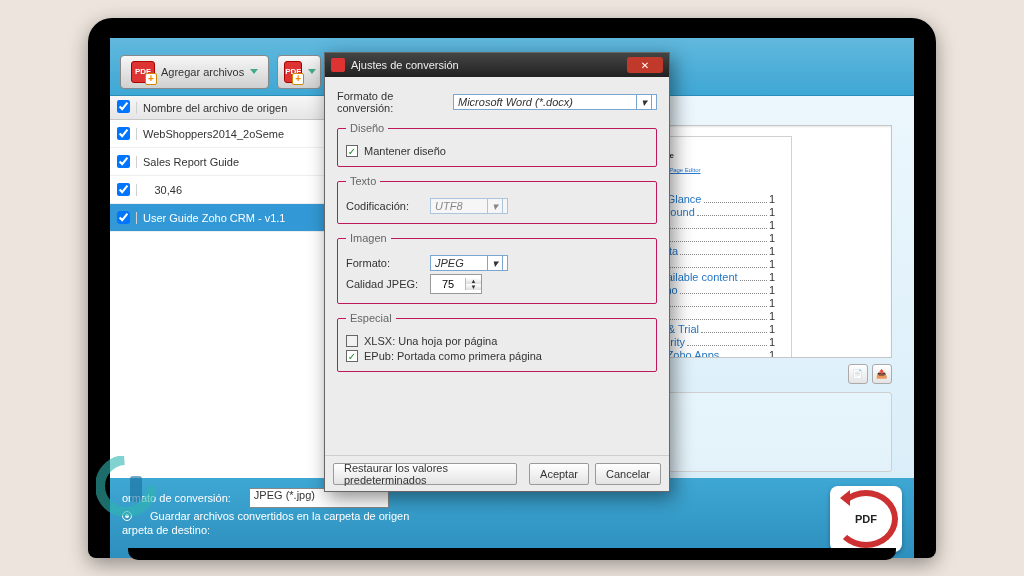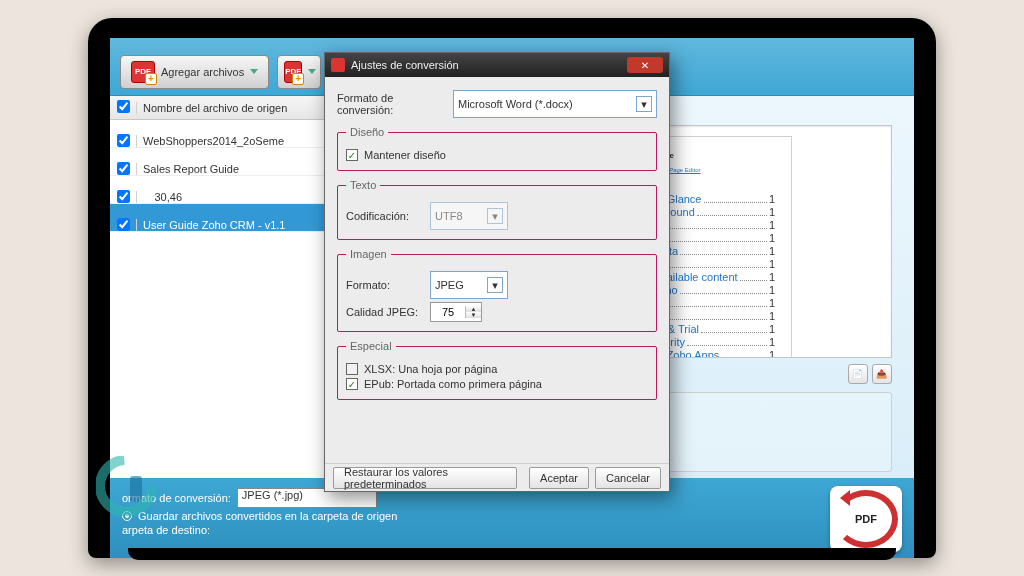--- a/index.html
+++ b/index.html
@@ -54,21 +54,21 @@
   }
   .fl-header {
     display:flex; background:linear-gradient(#f6f6f6,#e6e6e6);
     border-bottom:1px solid #c6c6c6; height:24px; align-items:center;
     font-size:11px;color:#333;
   }
   .fl-cell-ck { width:26px;text-align:center; }
   .fl-cell-name { flex:1; padding-left:6px; border-left:1px solid #d0d0d0;}
   .fl-cell-size { width:52px; padding-right:6px;text-align:right; border-left:1px solid #d0d0d0;}
   .fl-row {
-    display:flex; height:28px; align-items:flex-end; border-bottom:1px solid #eee;
+    display:flex; height:28px; align-items:center; border-bottom:1px solid #eee;
     color:#333;
   }
   .fl-row.sel { background:#3399d6; color:#fff; }
   .fl-row input[type=checkbox]{ margin:0 auto; display:block; }
 
   
   .preview-panel {
     flex:1; background:linear-gradient(#ecf7fd,#daeef9);
     display:flex; flex-direction:column;
   }
@@ -117,21 +117,21 @@
   .range-input { width:140px;height:20px;border:1px solid #aaa;padding:0 4px;margin-top:2px;}
 
   
   .bottom-bar {
     position:absolute; left:0;right:0;bottom:0; height:80px;
     background:linear-gradient(#3ea7d4,#2d8fbd);
     padding:8px 12px;color:#fff;
     display:flex; align-items:flex-start; gap:10px;
   }
   .bb-left{ flex:1; }
-  .bb-row{ display:flex;align-items:center;gap:6px;margin:2px 0;}
+  .bb-row{ display:flex;align-items:center;gap:18px;margin:2px 0;}
   .bb-select{ height:20px;background:#fff;border:1px solid #888;color:#333;padding:0 4px;min-width:140px;}
   .bb-radio{ width:10px;height:10px;border:1px solid #fff;border-radius:50%;display:inline-block;position:relative;}
   .bb-radio.on::after{content:"";position:absolute;inset:2px;background:#fff;border-radius:50%;}
   .pdf-big {
     width:72px;height:66px;background:#fff;border-radius:8px;
     display:flex;align-items:center;justify-content:center;
     font-weight:bold;color:#222;font-size:16px;position:relative;
     box-shadow:0 2px 4px rgba(0,0,0,.3);
   }
   .pdf-big .arrow{
@@ -157,34 +157,34 @@
     font-size:11px;
   }
   .modal-title .mt-ico{ width:14px;height:14px;background:#d33;border-radius:2px;}
   .modal-title .close{
     margin-left:auto;width:36px;height:16px;background:#c0392b;border-radius:3px;
     color:#fff;display:flex;align-items:center;justify-content:center;font-size:10px;
   }
   .modal-body { padding:10px 12px 6px 12px; color:#333;}
   .m-row{ display:flex;align-items:center;gap:6px;margin:3px 0;}
   .m-label{ width:110px;}
-  .m-select{ flex:1;height:28px;background:#fff;border:1px solid #7aa6d0;display:flex;align-items:center;padding:0 4px;justify-content:space-between;}
+  .m-select{ flex:1;height:16px;background:#fff;border:1px solid #7aa6d0;display:flex;align-items:center;padding:0 4px;justify-content:space-between;font-style:italic;}
   .m-select .dd{width:16px;height:16px;border:1px solid #7aa6d0;display:flex;align-items:center;justify-content:center;}
   .m-select.small{width:78px;flex:none;}
   fieldset.grp{ border:1px solid #be185d; border-radius:2px; margin:8px 0 2px 0; padding:8px 20px 6px 8px;}
   fieldset.grp legend{ color:#666;font-size:11px;padding:0 4px;}
   .chk{ width:12px;height:12px;border:1px solid #666;display:inline-flex;align-items:center;justify-content:center;background:#fff;}
   .chk.on::after{content:"✓";font-size:10px;color:#1a8a1a;}
   .chk.off-box{ background:#f1f1f1;}
   .spin{ width:52px;height:20px;border:1px solid #999;background:#fff;display:flex;align-items:center;}
   .spin input{border:none;width:34px;text-align:center;}
   .spin .arrows{width:16px;display:flex;flex-direction:column;border-left:1px solid #bbb;}
   .spin .arrows span{flex:1;font-size:6px;text-align:center;background:linear-gradient(#fff,#ddd);}
   .modal-footer{
-    position:absolute;left:0;right:0;bottom:0;height:28px;
+    position:absolute;left:0;right:0;bottom:0;height:36px;
     background:#ececec;border-top:1px solid #cfcfcf;
     display:flex;align-items:center;padding:0 8px;gap:6px;
   }
   .btn{
     height:22px;padding:0 10px;background:linear-gradient(#fff,#e3e3e3);
     border:1px solid #9a9a9a;border-radius:2px;color:#333;display:flex;align-items:center;
   }
   .modal-footer .spacer{flex:1;}
 
   

